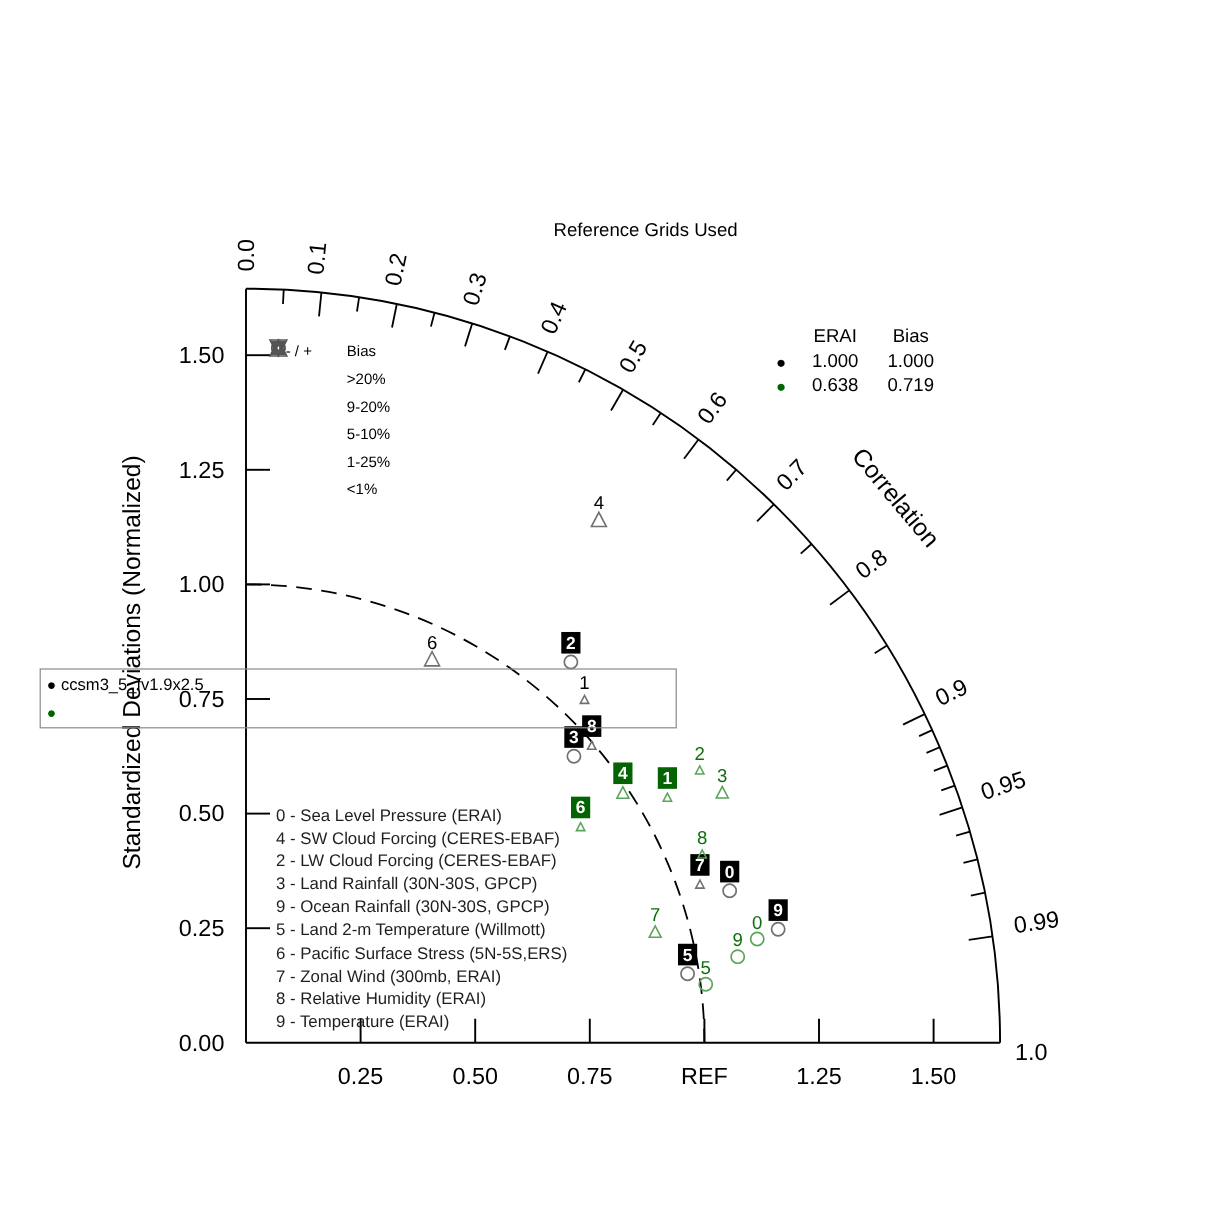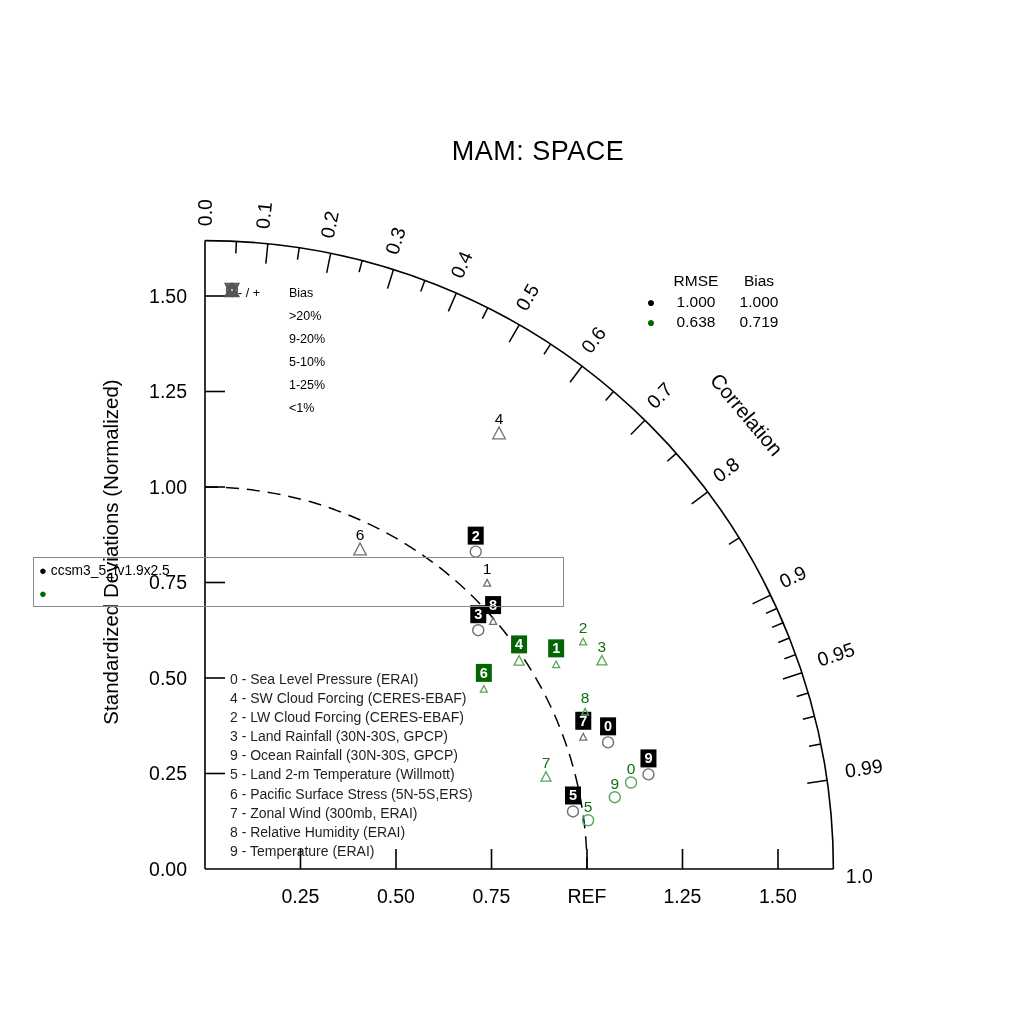--- a/index.html
+++ b/index.html
@@ -160,21 +160,21 @@
         <text x="483.84471999999994" y="677.8841042769362" text-anchor="middle" font-size="14.5px" font-weight="bold" fill="#ffffff">6</text>
         <polygon points="540.98275,781.0840046055863 550.98275,781.0840046055863 545.98275,771.5840046055863" fill="none" stroke="#5aa55a" stroke-width="1.3"></polygon>
         <text x="545.98275" y="767.8340046055863" text-anchor="middle" font-size="15.5px" fill="#0f6e0f">7</text>
         <polygon points="581.646536,715.0033849459945 588.646536,715.0033849459945 585.146536,708.3533849459944" fill="none" stroke="#5aa55a" stroke-width="1.3"></polygon>
         <text x="585.146536" y="703.1783849459945" text-anchor="middle" font-size="15.5px" fill="#0f6e0f">8</text>
         <circle cx="614.75803" cy="797.217739973451" r="5.5" fill="none" stroke="#5aa55a" stroke-width="1.4"></circle>
         <text x="614.75803" y="788.717739973451" text-anchor="middle" font-size="15.5px" fill="#0f6e0f">9</text>
       </g>
     </svg>
 
-  <div class="title">MAM: SPACE</div>
+  <div class="subtitle">Reference Grids Used</div>
   <div class="ytitle">Standardized Deviations (Normalized)</div>
 
   <div class="bias-legend">
     <div class="bl-grid" id="bias-grid">
       <div class="bl-head-sym">- / +</div>
       <div class="bl-label">Bias</div>
     <div>
           <svg width="20" height="18">
             <polygon points="3,2.3500000000000005 17,2.3500000000000005 10,15.649999999999999" fill="none" stroke="#555555" stroke-width="1.3"></polygon>
           </svg>
@@ -228,21 +228,21 @@
             <circle cx="10" cy="9" r="5.5" fill="none" stroke="#555555" stroke-width="1.3"></circle>
           </svg>
         </div>
         <div class="bl-label">&lt;1%</div>
       </div>
   </div>
 
   <div class="stats">
     <div class="st-grid" id="stats-grid">
       <div></div>
-      <div>RMSE</div>
+      <div>ERAI</div>
       <div>Bias</div>
     <div>
           <span style="color:#000000;font-size:14px;">●</span>
         </div>
         <div>1.000</div>
         <div>1.000</div>
         <div>
           <span style="color:#006400;font-size:14px;">●</span>
         </div>
         <div>0.638</div>

